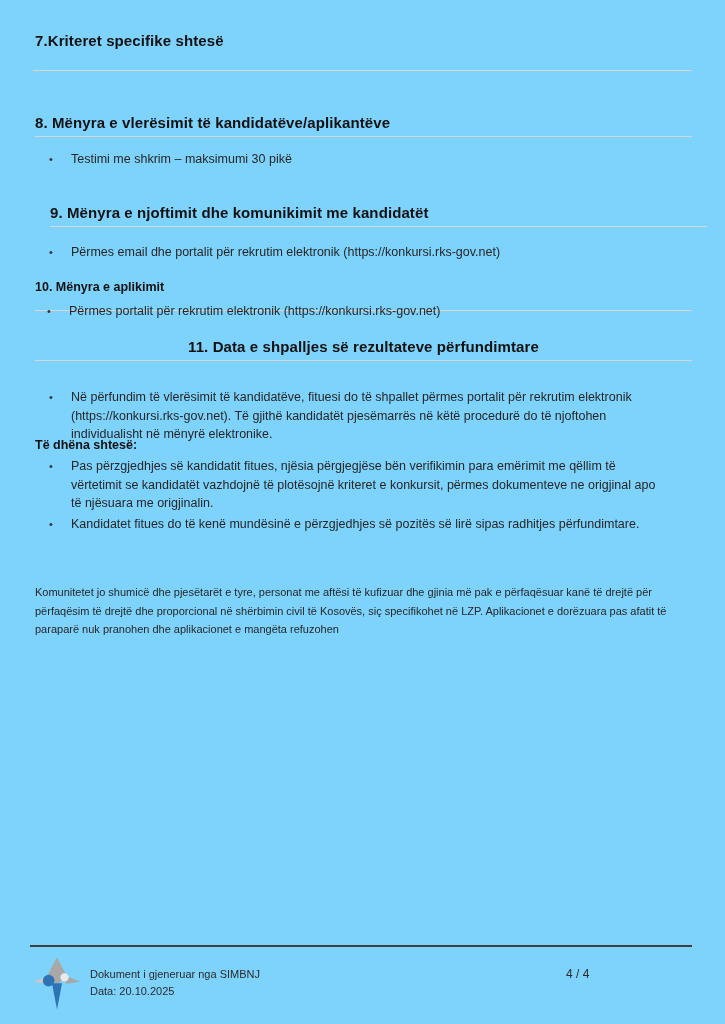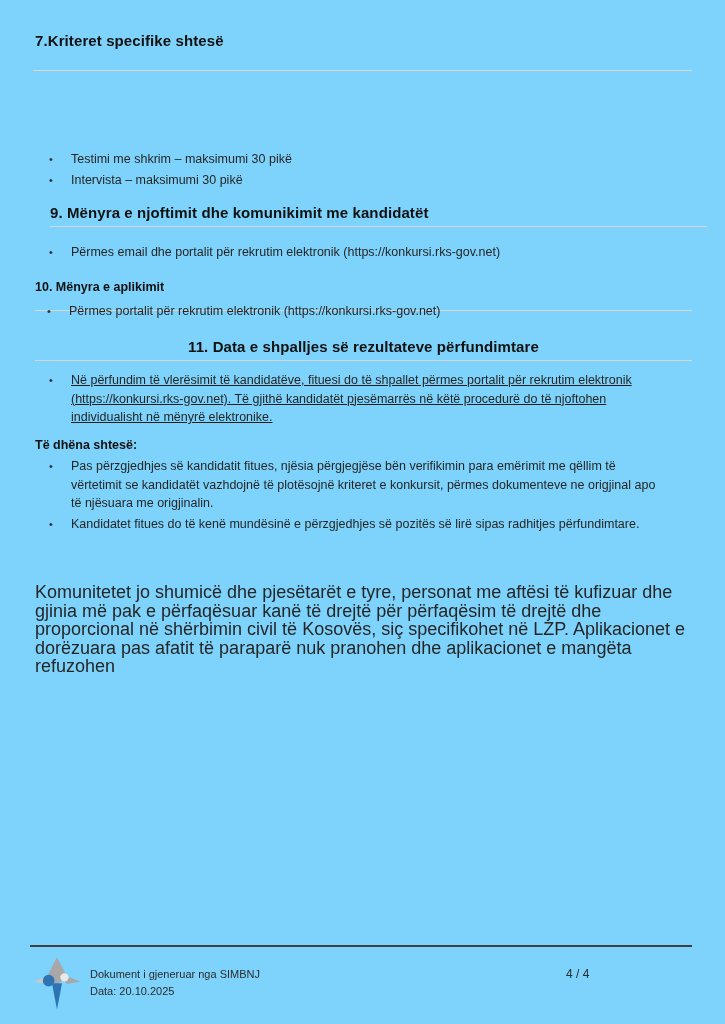--- a/index.html
+++ b/index.html
@@ -53,21 +53,21 @@
   ul.bullets li::before {
     content: "\2022";
     position: absolute;
     left: 2px;
     top: 0;
     font-size: 11px;
     color: #333333;
   }
   .para {
     margin: 0;
-    font-size: 18px;
+    font-size: 11px;
     line-height: 18.5px;
     color: #262626;
     width: 660px;
   }
   .footer-rule {
     width: 662px;
     height: 0;
     border-bottom: 2px solid #3f3f3f;
   }
   .footer-text {
@@ -81,37 +81,37 @@
   }
 </style>
 </head>
 <body>
 
 <div class="page">
 
   <h2 class="h-lg abs" style="top:32px; left:35px;">7.Kriteret specifike shtesë</h2>
   <div class="rule abs" style="top:70px; left:33px;"></div>
 
+  <h2 class="h-lg ruled abs" style="top:114px; left:35px;">8. Mënyra e vlerësimit të kandidatëve/aplikantëve</h2>
   <ul class="bullets abs" style="top:150px; left:35px;">
     <li>Testimi me shkrim – maksimumi 30 pikë</li>
-    <li>Intervista – maksimumi 30 pikë</li>
   </ul>
 
   <h2 class="h-lg ruled abs" style="top:204px; left:50px;">9. Mënyra e njoftimit dhe komunikimit me kandidatët</h2>
   <ul class="bullets abs" style="top:243px; left:35px;">
     <li>Përmes email dhe portalit për rekrutim elektronik (https://konkursi.rks-gov.net)</li>
   </ul>
 
   <h3 class="h-sm ruled abs" style="top:280px; left:35px; padding-bottom:16px;">10. Mënyra e aplikimit</h3>
   <ul class="bullets abs" style="top:302px; left:33px;">
     <li>Përmes portalit për rekrutim elektronik (https://konkursi.rks-gov.net)</li>
   </ul>
 
   <h2 class="h-lg ruled abs" style="top:338px; left:35px;text-align:center;">11. Data e shpalljes së rezultateve përfundimtare</h2>
-  <ul class="bullets abs" style="top:371px; left:35px;text-decoration:underline;">
+  <ul class="bullets abs" style="top:388px; left:35px;">
     <li>Në përfundim të vlerësimit të kandidatëve, fituesi do të shpallet përmes portalit për rekrutim elektronik (https://konkursi.rks-gov.net). Të gjithë kandidatët pjesëmarrës në këtë procedurë do të njoftohen individualisht në mënyrë elektronike.</li>
   </ul>
 
   <h3 class="h-sm abs" style="top:438px; left:35px;">Të dhëna shtesë:</h3>
   <ul class="bullets abs" style="top:457px; left:35px;">
     <li>Pas përzgjedhjes së kandidatit fitues, njësia përgjegjëse bën verifikimin para emërimit me qëllim të vërtetimit se kandidatët vazhdojnë të plotësojnë kriteret e konkursit, përmes dokumenteve ne origjinal apo të njësuara me origjinalin.</li>
     <li>Kandidatet fitues do të kenë mundësinë e përzgjedhjes së pozitës së lirë sipas radhitjes përfundimtare.</li>
   </ul>
 
   <p class="para abs" style="top:583px; left:35px;">Komunitetet jo shumicë dhe pjesëtarët e tyre, personat me aftësi të kufizuar dhe gjinia më pak e përfaqësuar kanë të drejtë për përfaqësim të drejtë dhe proporcional në shërbimin civil të Kosovës, siç specifikohet në LZP. Aplikacionet e dorëzuara pas afatit të paraparë nuk pranohen dhe aplikacionet e mangëta refuzohen</p>

